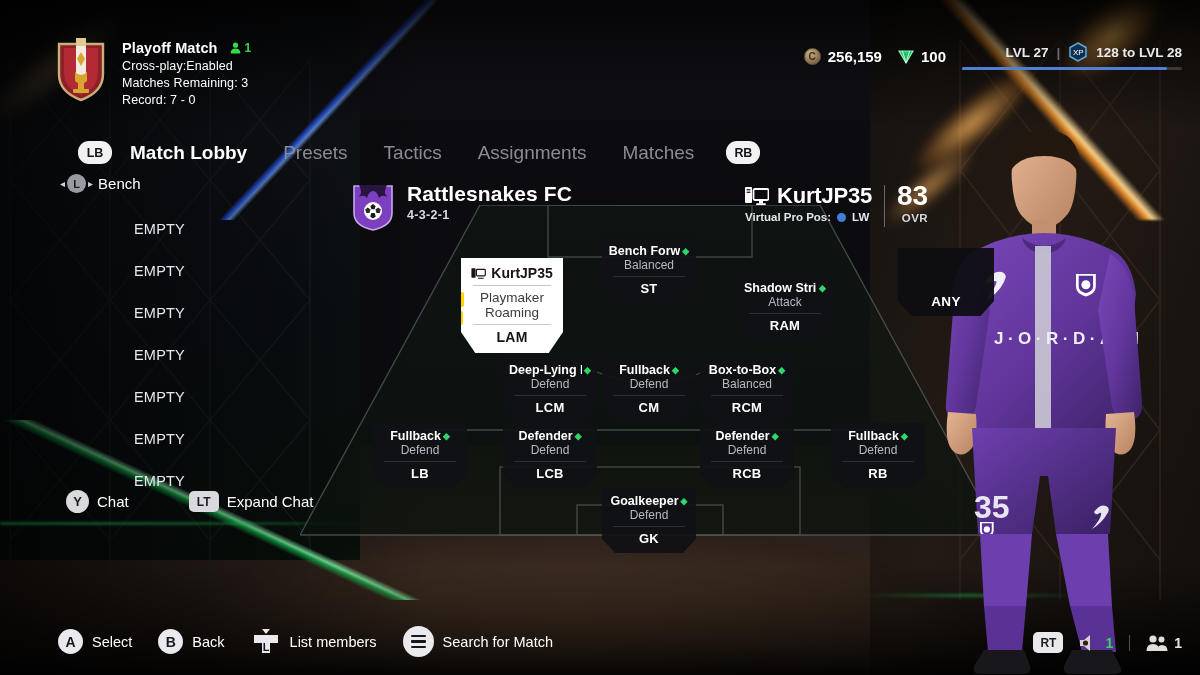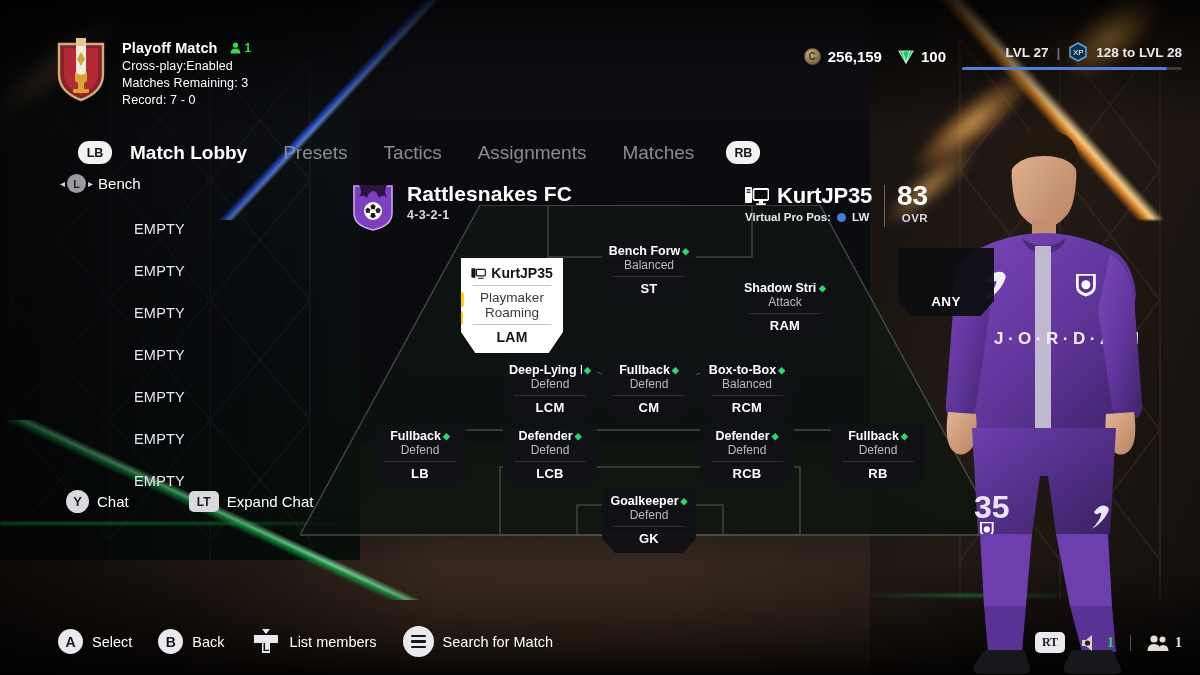--- a/index.html
+++ b/index.html
@@ -208,21 +208,21 @@
   
   .bottombar { position: absolute; left: 58px; bottom: 18px; display: flex; align-items: center; gap: 26px; }
   .bb-grp { display: flex; align-items: center; gap: 9px; font-size: 14.5px; color: #fff; }
   .abtn { width: 25px; height: 25px; border-radius: 50%; background: #e9e9ee; color: #16161c;
     font-size: 14px; font-weight: bold; display: flex; align-items: center; justify-content: center; }
   .menubtn { width: 31px; height: 31px; border-radius: 50%; background: #e9e9ee;
     display: flex; flex-direction: column; align-items: center; justify-content: center; gap: 3px; }
   .menubtn i { display: block; width: 15px; height: 2.6px; background: #16161c; border-radius: 1px; }
   .dpad { width: 30px; height: 26px; position: relative; }
 
-  .botright { position: absolute; right: 18px; bottom: 22px; display: flex; align-items: center; gap: 16px; font-family: Liberation Serif, serif; }
+  .botright { position: absolute; right: 18px; bottom: 22px; display: flex; align-items: center; gap: 16px; }
   .rt { min-width: 30px; height: 21px; border-radius: 5px; background: #e9e9ee; color: #1c1c22;
     font-size: 12px; font-weight: bold; display: flex; align-items: center; justify-content: center; padding: 0 4px; }
   .vc { display: flex; align-items: center; gap: 6px; }
   .vc-num { font-size: 14px; font-weight: bold; color: #2fd66a; }
   .ppl-num { font-size: 14px; font-weight: bold; color: #e5e5ea; }
   .br-sep { width: 1px; height: 16px; background: rgba(255,255,255,.3); }
 
   
   .player { position: absolute; right: -4px; top: 130px; width: 270px; height: 545px; }
 </style>

